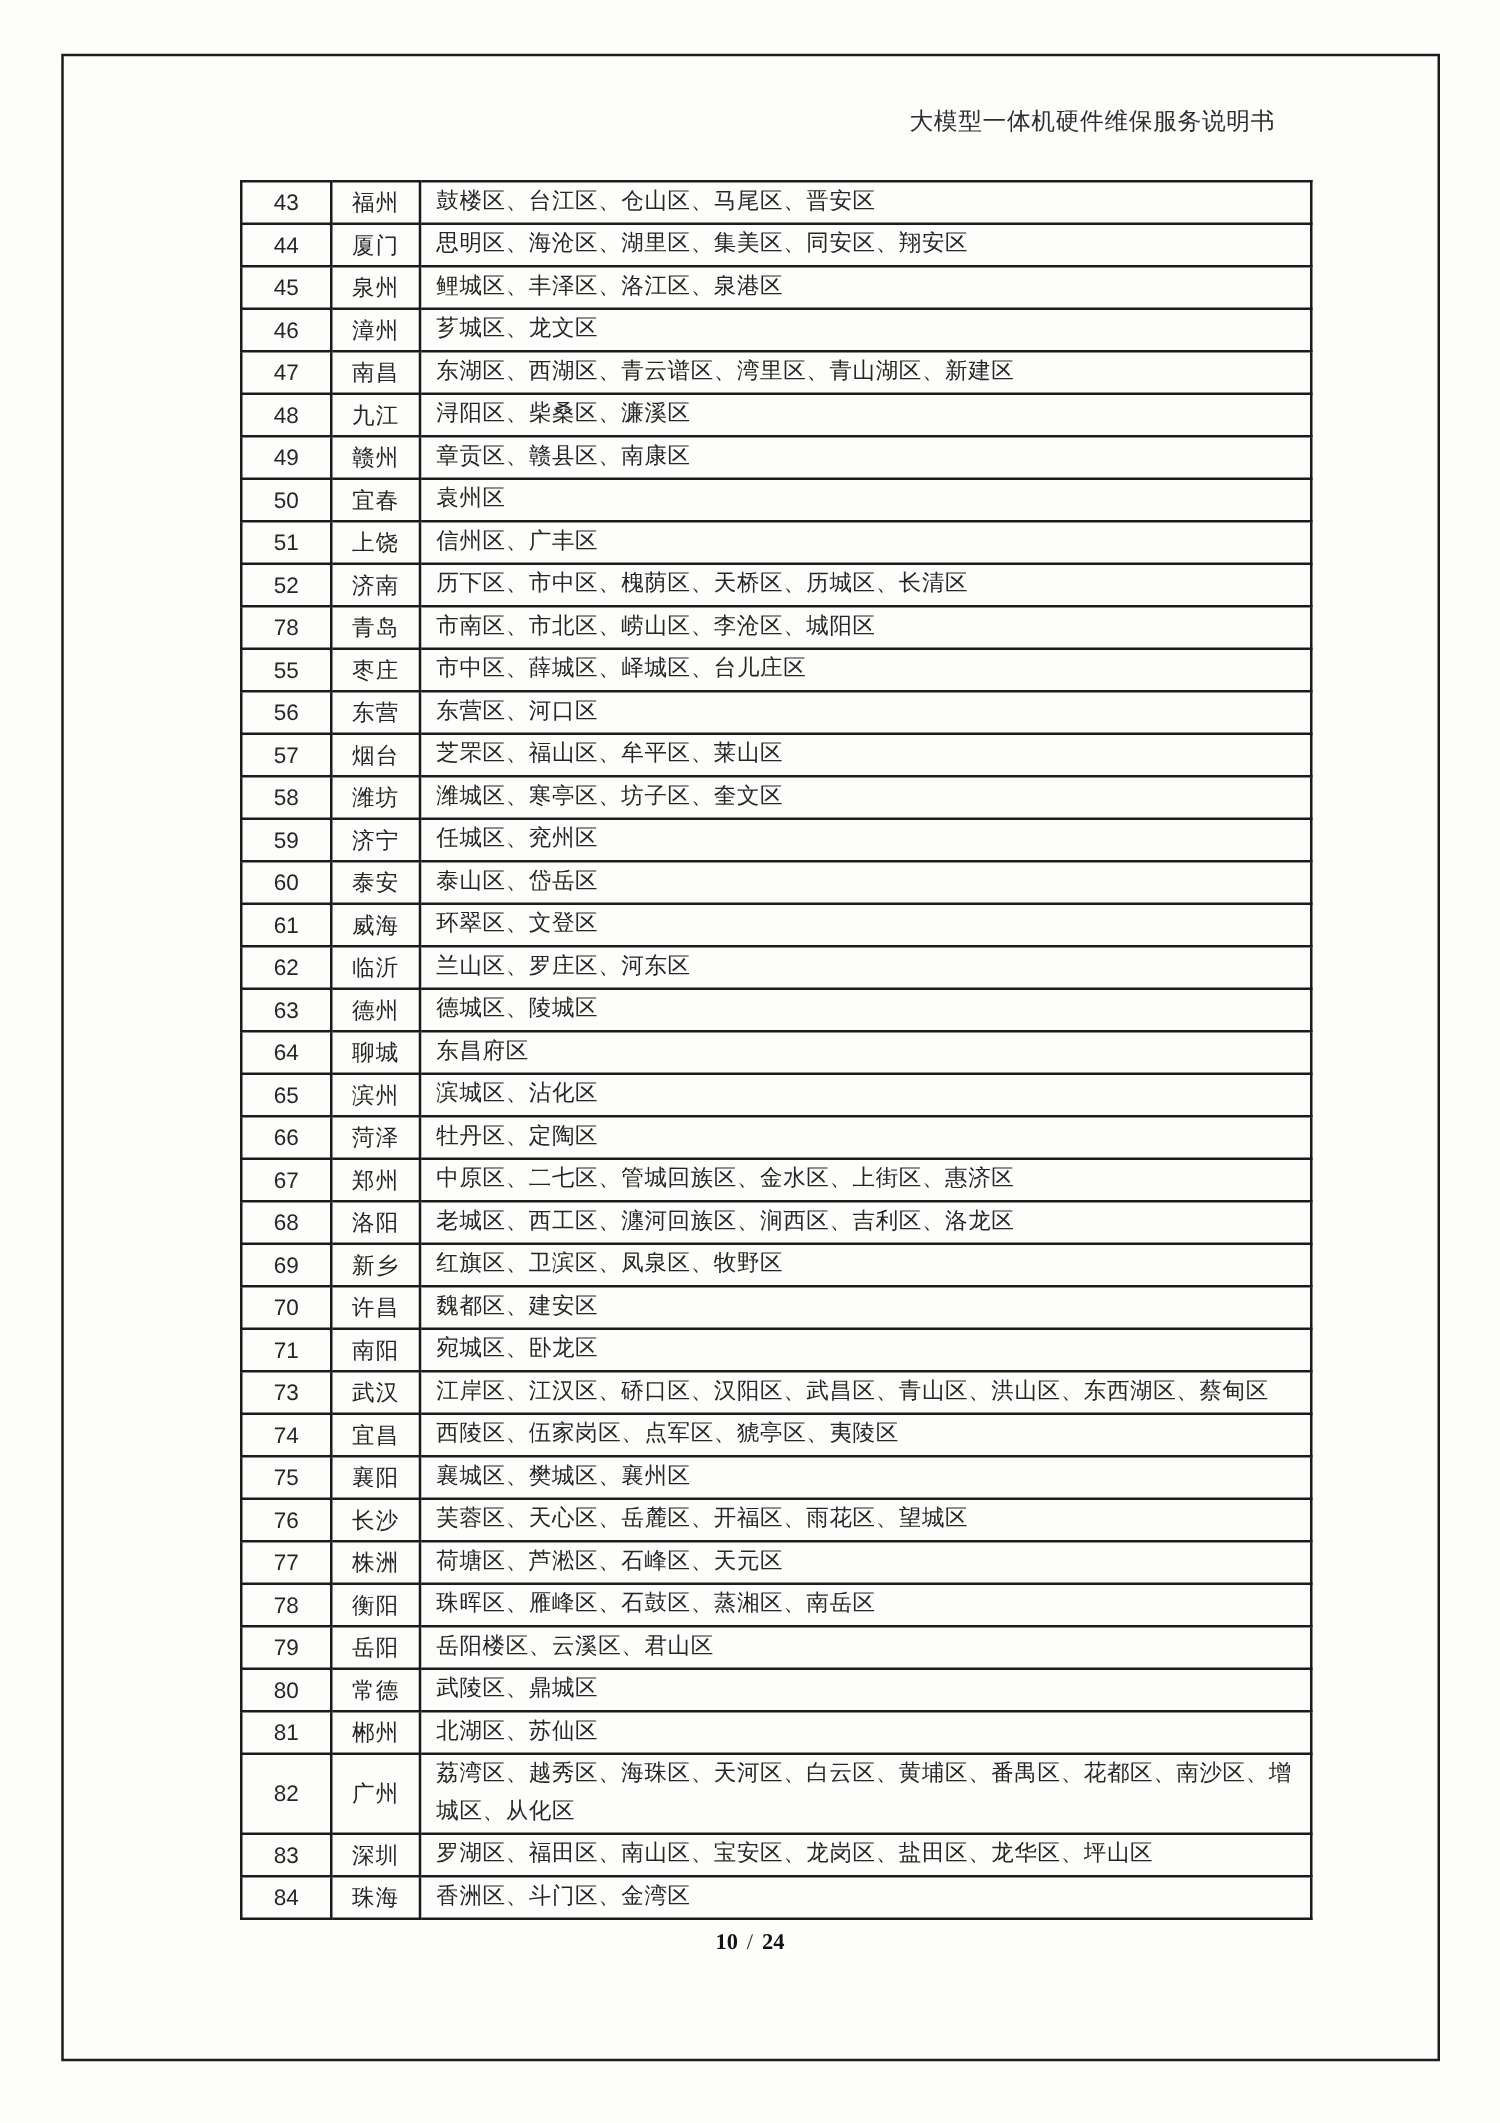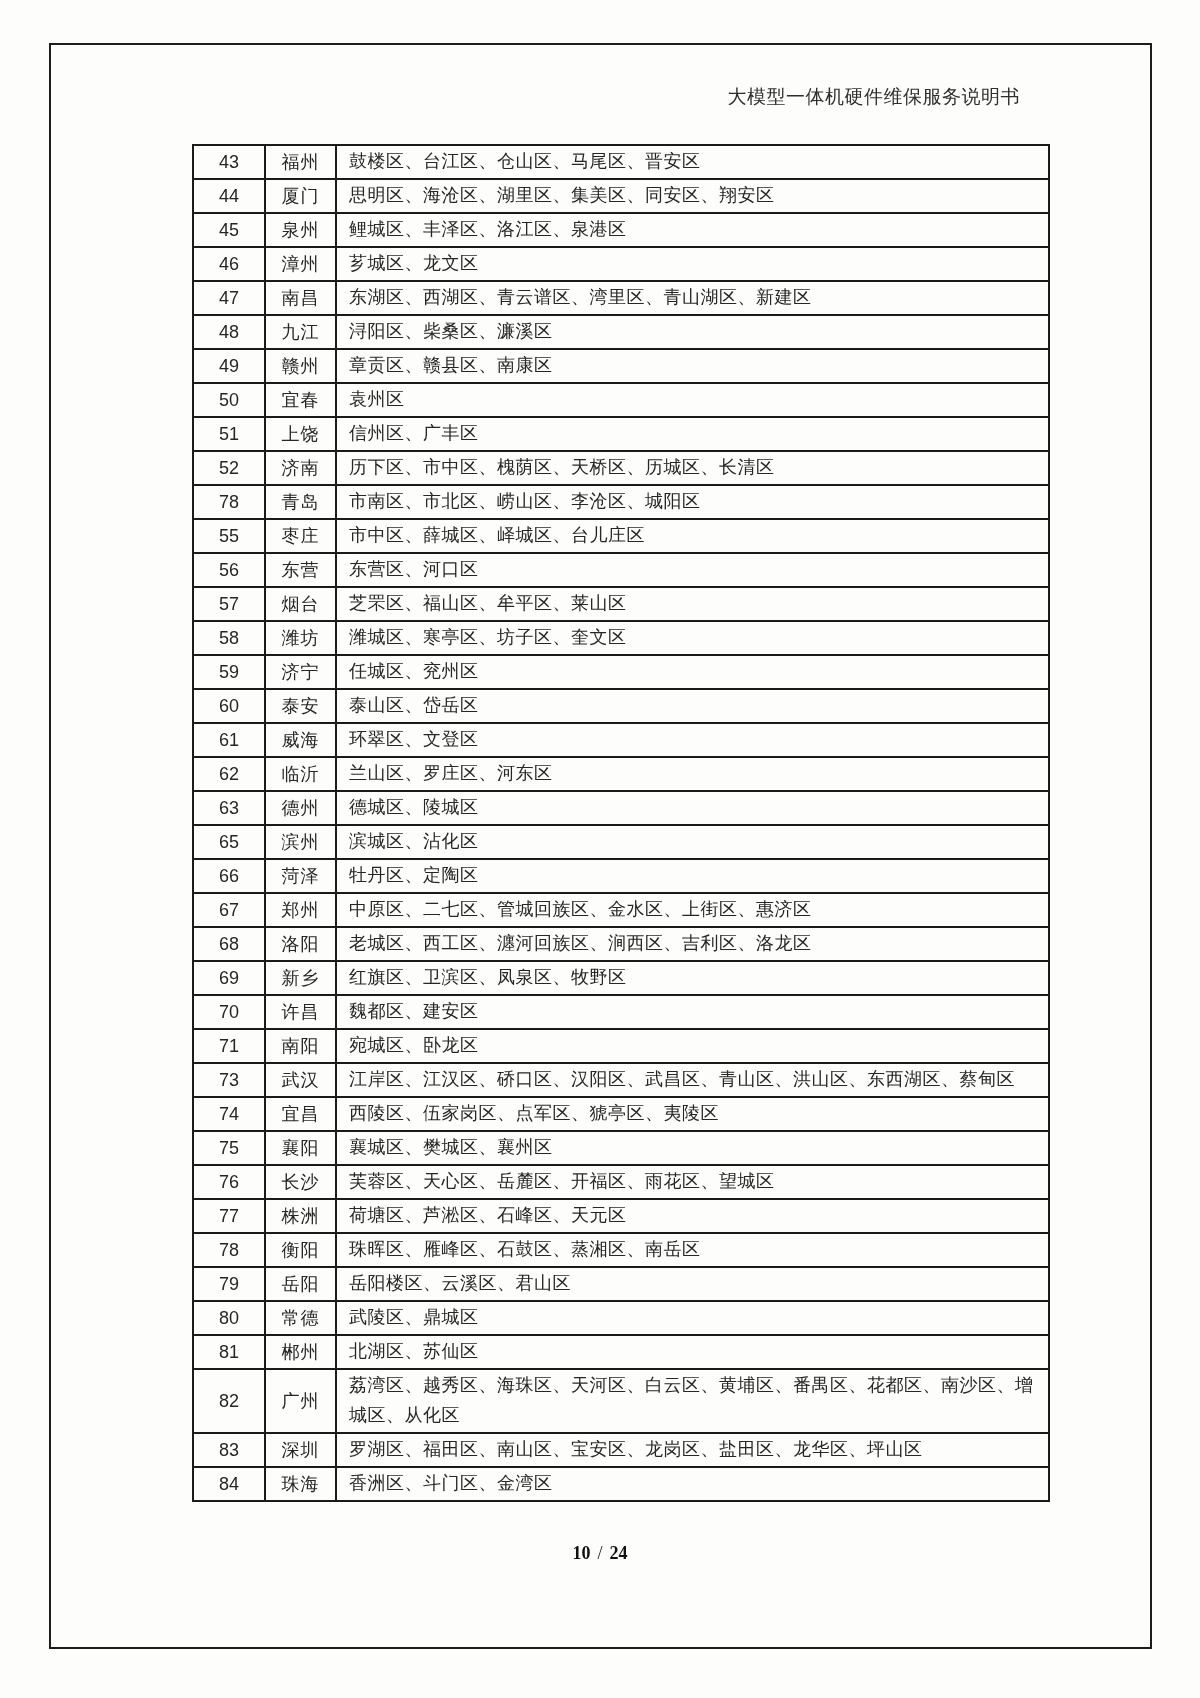--- a/index.html
+++ b/index.html
@@ -182,20 +182,25 @@
           <td class="cell-no">62</td>
           <td class="cell-city">临沂</td>
           <td class="cell-districts">兰山区、罗庄区、河东区</td>
         </tr>
         <tr>
           <td class="cell-no">63</td>
           <td class="cell-city">德州</td>
           <td class="cell-districts">德城区、陵城区</td>
         </tr>
         <tr>
+          <td class="cell-no">64</td>
+          <td class="cell-city">聊城</td>
+          <td class="cell-districts">东昌府区</td>
+        </tr>
+        <tr>
           <td class="cell-no">65</td>
           <td class="cell-city">滨州</td>
           <td class="cell-districts">滨城区、沾化区</td>
         </tr>
         <tr>
           <td class="cell-no">66</td>
           <td class="cell-city">菏泽</td>
           <td class="cell-districts">牡丹区、定陶区</td>
         </tr>
         <tr>

